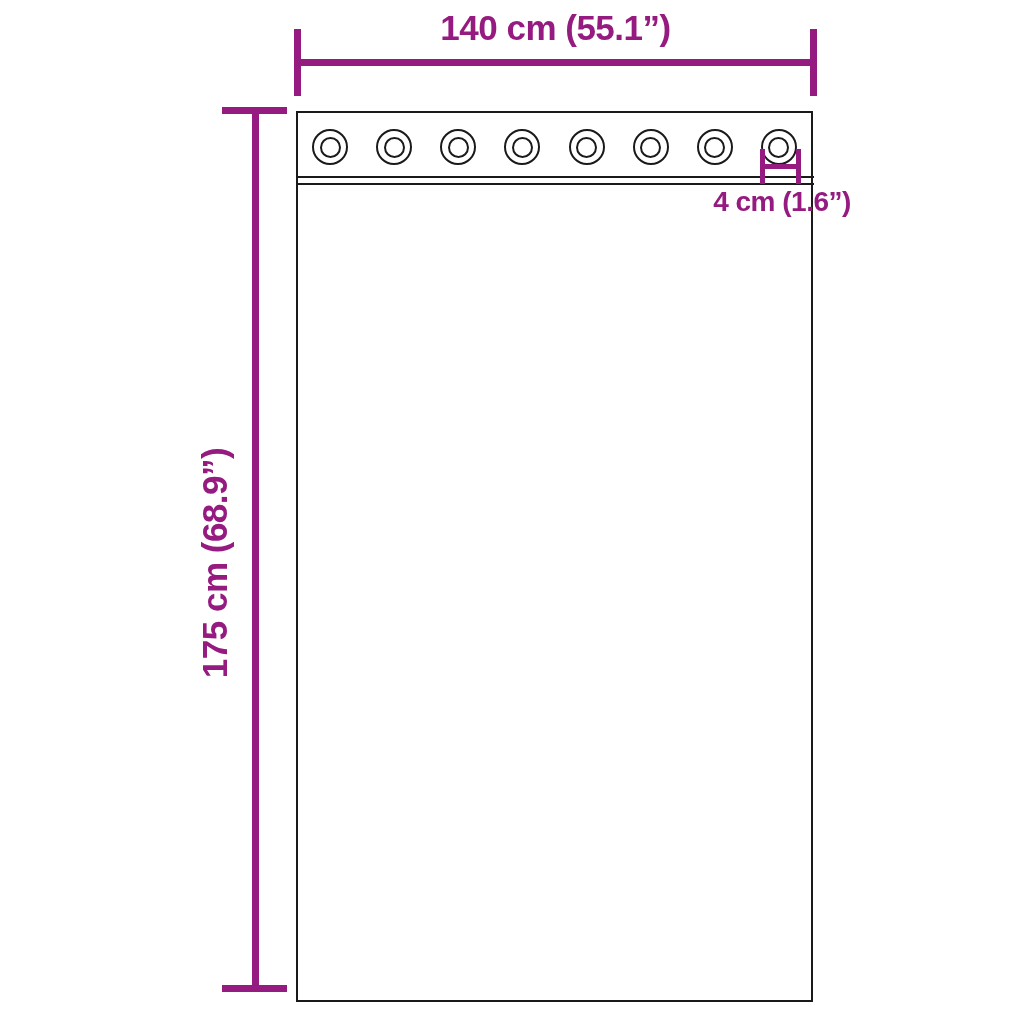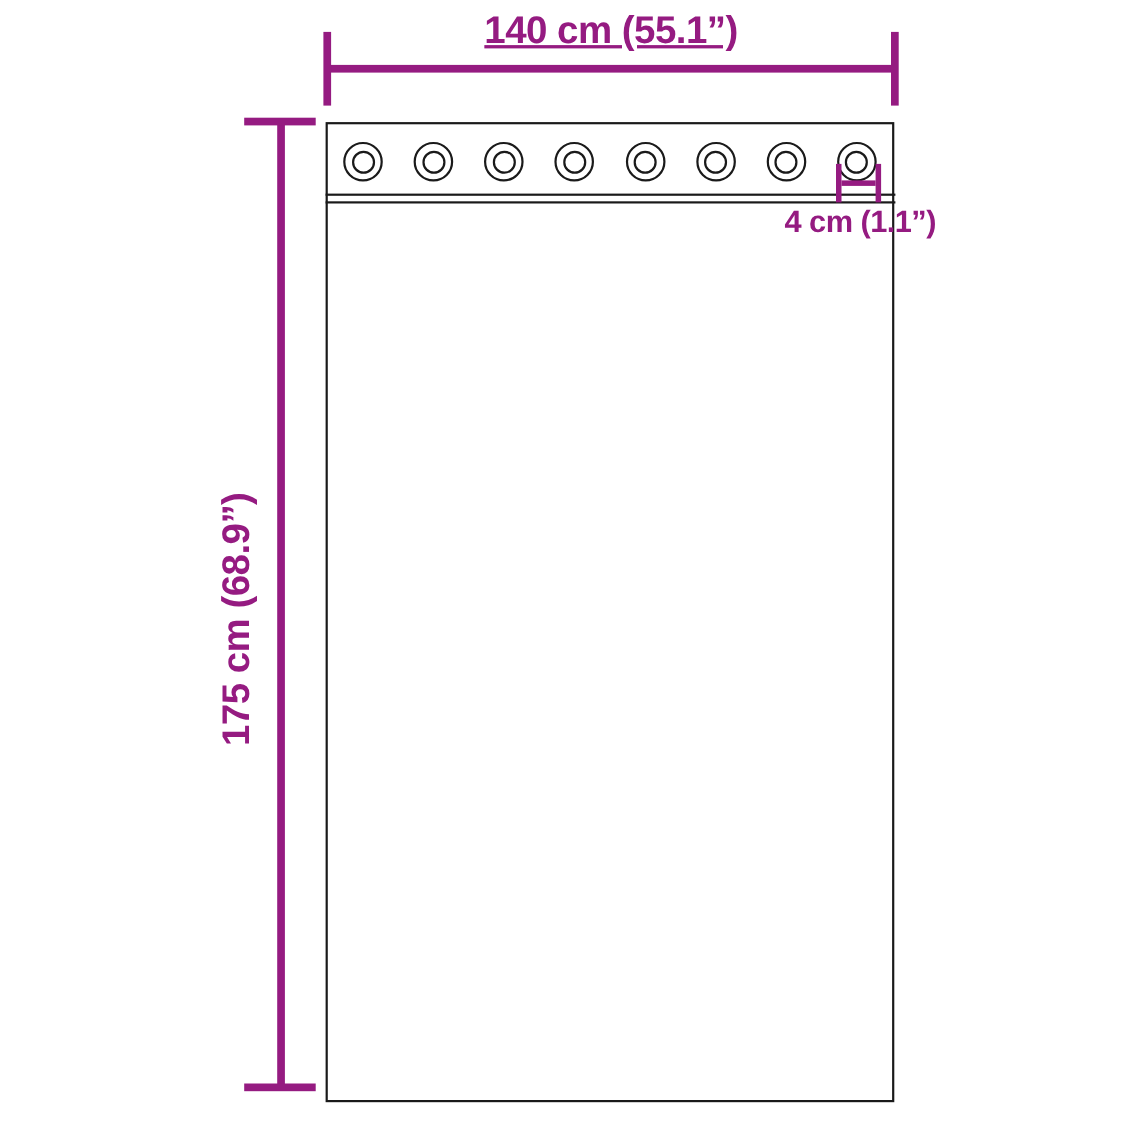--- a/index.html
+++ b/index.html
@@ -41,21 +41,21 @@
     border-bottom:2.5px solid var(--outline);
   }
 
   
   .dim{position:absolute;background:var(--accent);}
   .dim-label{
     position:absolute;color:var(--accent);
     font-weight:bold;font-size:35px;letter-spacing:-0.5px;
     white-space:nowrap;
   }
-  .width-label{left:297px;width:517px;top:8px;text-align:center;text-decoration:underline;}
+  .width-label{left:297px;width:517px;top:8px;text-align:center;}
   .height-label{
     left:215px;top:563px;
     transform:translate(-50%,-50%) rotate(-90deg);
   }
   .grommet-dim-label{
     left:782px;top:202px;font-size:28px;
     transform:translate(-50%,-50%);
   }
   
   .w-line{left:297px;top:59px;width:517px;height:7px;}
@@ -118,15 +118,15 @@
         <div class="grommet">
           <div class="grommet-inner"></div>
         </div>
       </div>
     <div class="stitch"></div>
   </div>
 
   <div class="bracket">
     <div class="bracket-bar"></div>
   </div>
-  <div class="dim-label grommet-dim-label">4 cm (1.1”)</div>
+  <div class="dim-label grommet-dim-label">4 cm (1.6”)</div>
 
 </div>
 
 </body></html>

